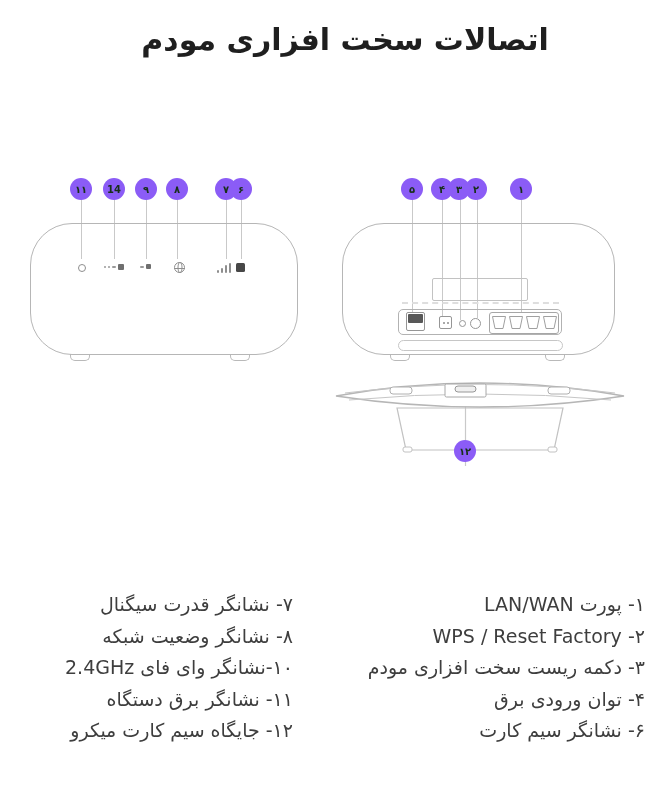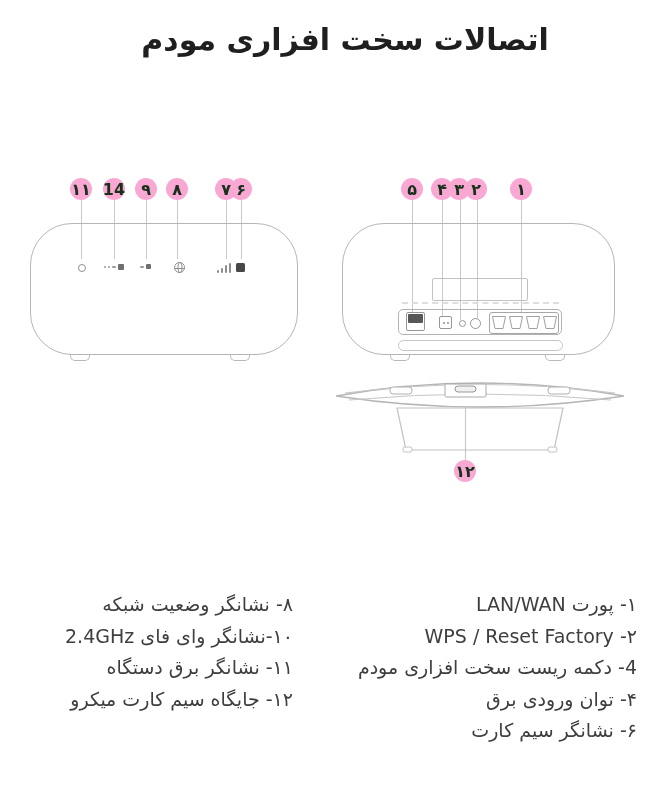--- a/index.html
+++ b/index.html
@@ -13,23 +13,23 @@
     position:absolute; top:22px; left:0; right:0;
     text-align:center; direction:rtl;
     font-weight:700; font-size:30px; color:#1f1f1f;padding-left:41px;
   }
   
   .dev { position:absolute; border:1.4px solid #b6b6b6; border-radius:42px; background:transparent; z-index:2; }
   .foot { position:absolute; width:20px; height:7px; border:1.2px solid #b9b9b9; border-top:none; border-radius:0 0 5px 5px; z-index:1; }
   .lead { position:absolute; width:1.2px; background:#c9c9c9; z-index:1; }
   .callout {
     position:absolute; width:22px; height:22px; border-radius:50%;
-    background:#f9a8d4; color:#173019; z-index:3;
+    background:#8b5cf6; color:#173019; z-index:3;
     display:flex; align-items:center; justify-content:center;
-    font-size:16px; font-weight:700; direction:rtl;text-align:right;
+    font-size:10px; font-weight:700; direction:rtl;text-align:right;
   }
   
   .led-power { position:absolute; width:8px; height:8px; border:1.5px solid #8e8e8e; border-radius:50%; z-index:2; }
   .led-row { position:absolute; display:flex; align-items:center; gap:2px; z-index:2; }
   .dot2 { width:2px; height:2px; background:#9a9a9a; border-radius:50%; }
   .bar42 { width:4px; height:2px; background:#9a9a9a; border-radius:1px; }
   .sq-dark { background:#6f6f6f; border-radius:1px; }
   .globe { position:absolute; width:11px; height:11px; border:1.2px solid #8e8e8e; border-radius:50%; z-index:2; }
   .globe i { position:absolute; left:50%; top:-1px; transform:translateX(-50%); width:5px; height:11px; border:1px solid #8e8e8e; border-radius:50%; }
   .globe b { position:absolute; left:-1px; right:-1px; top:50%; height:0; border-top:1px solid #8e8e8e; }
@@ -157,28 +157,29 @@
     <path d="M3,18 Q147,-8 291,18 Q147,40 3,18 Z" fill="#ffffff" stroke="#b6b6b6" stroke-width="1.3"></path>
     <path d="M12,15 Q147,-2 282,15" fill="none" stroke="#c6c6c6" stroke-width="1"></path>
     <path d="M16,22 Q147,10 278,22" fill="none" stroke="#c6c6c6" stroke-width="1"></path>
 
     <rect x="57" y="9" width="22" height="7" rx="3" fill="#ffffff" stroke="#b0b0b0"></rect>
     <rect x="215" y="9" width="22" height="7" rx="3" fill="#ffffff" stroke="#b0b0b0"></rect>
 
     <rect x="112" y="6" width="41" height="13" rx="1.5" fill="#ffffff" stroke="#a8a8a8"></rect>
     <rect x="122" y="8" width="21" height="6" rx="3" fill="#f0f0f0" stroke="#989898"></rect>
   </svg>
-  <div class="callout" style="left:454px;top:460px">۱۲</div>
+  <div class="callout" style="left:454px;top:440px">۱۲</div>
 </div>
 
-<div class="legend" style="right:12px;top:589px">
+<div class="legend" style="right:4px;top:589px">
   <div>۱- پورت LAN/WAN</div>
   <div>۲- WPS / Reset Factory</div>
-  <div>4- دکمه ریست سخت افزاری مودم</div>
+  <div>۳- دکمه ریست سخت افزاری مودم</div>
   <div>۴- توان ورودی برق</div>
   <div>۶- نشانگر سیم کارت</div>
 </div>
 <div class="legend" style="right:356px;top:589px">
+  <div>۷- نشانگر قدرت سیگنال</div>
   <div>۸- نشانگر وضعیت شبکه</div>
   <div>۱۰-نشانگر وای فای 2.4GHz</div>
   <div>۱۱- نشانگر برق دستگاه</div>
   <div>۱۲- جایگاه سیم کارت میکرو</div>
 </div>
 
 </body></html>

